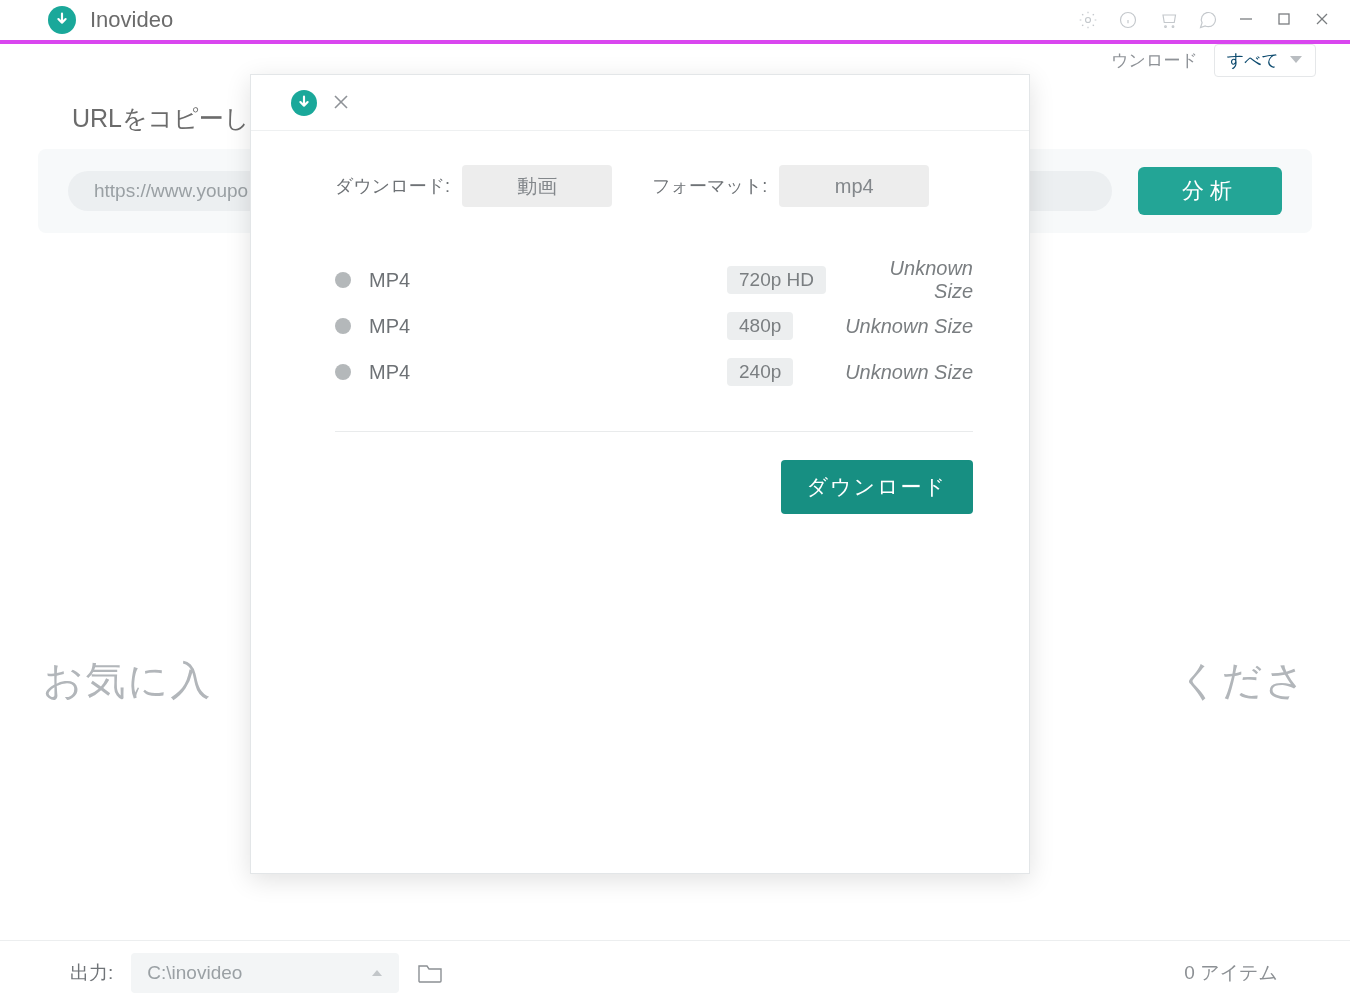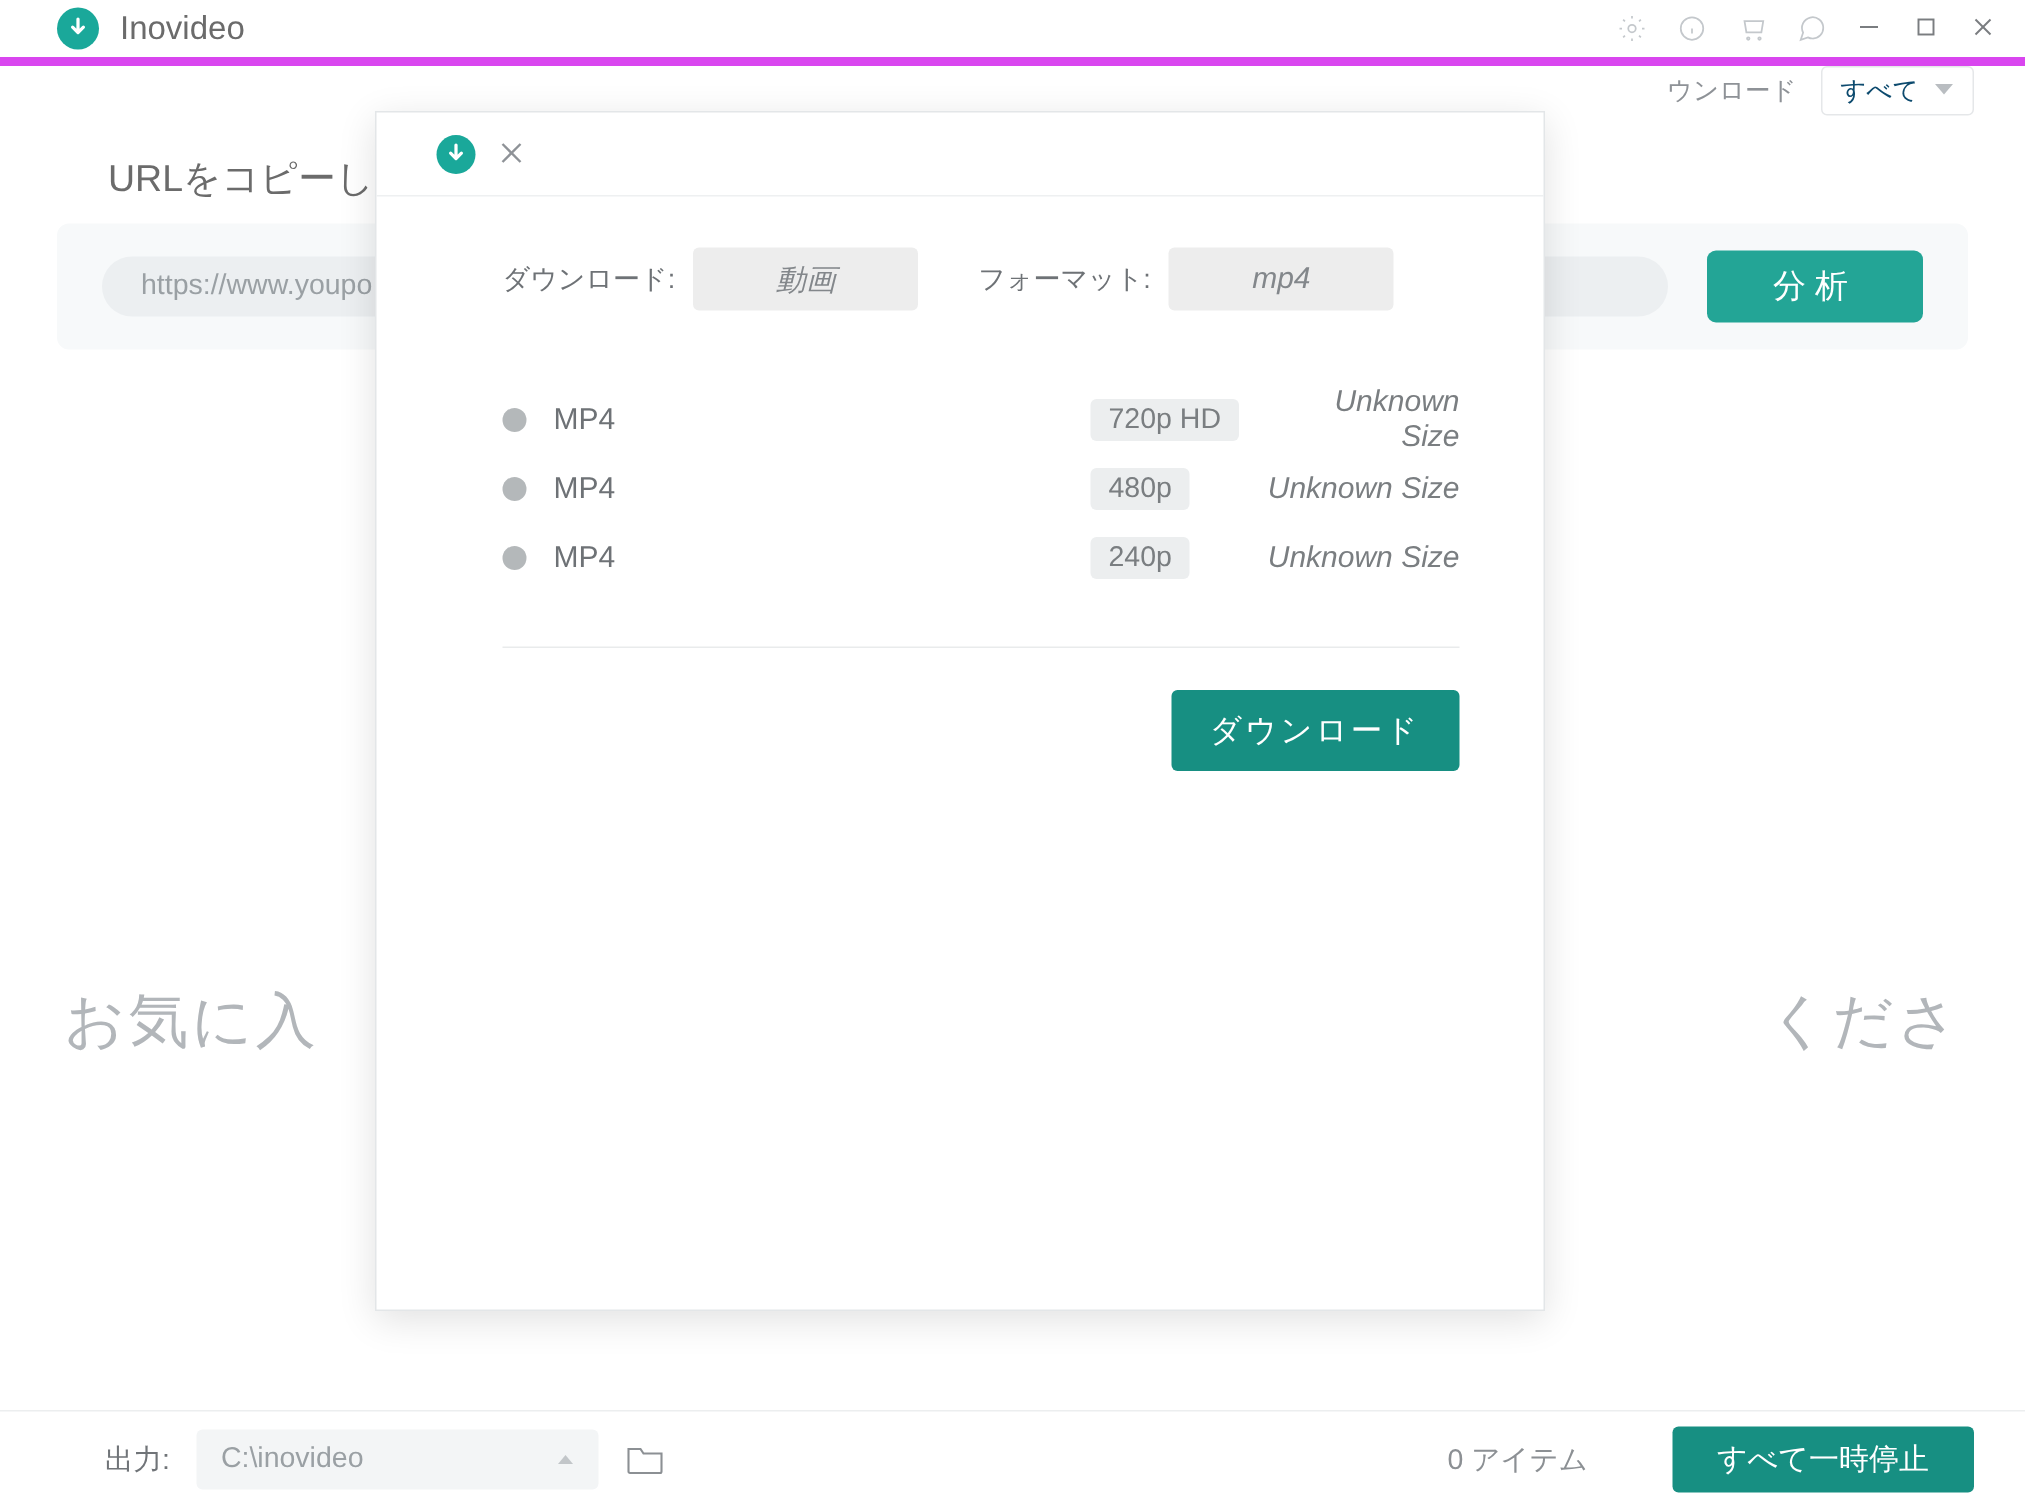--- a/index.html
+++ b/index.html
@@ -1,19 +1,19 @@
 <!DOCTYPE html>
 <html><head>
 <meta charset="utf-8">
 <style>
 * { margin: 0; padding: 0; box-sizing: border-box; font-family: -apple-system, "Segoe UI", "Meiryo", sans-serif; }
 body { width: 1350px; height: 1004px; background: #fff; overflow: hidden; color: #555; position: relative; }
 
 
-.titlebar { height: 44px; display: flex; align-items: center; padding: 0 18px 0 38px; border-bottom: 6px solid #d946ef; }
+.titlebar { height: 44px; display: flex; align-items: center; padding: 0 18px 0 48px; border-bottom: 4px solid #d946ef; }
 .logo { width: 28px; height: 28px; border-radius: 50%; background: #1aa89a; display: flex; align-items: center; justify-content: center; margin-right: 14px; position: relative; }
 .logo svg { width: 18px; height: 18px; }
 .app-name { font-size: 22px; color: #6b6b6b; font-weight: 400; }
 .titlebar-spacer { flex: 1; }
 .title-icons { display: flex; align-items: center; gap: 20px; }
 .title-icon { width: 20px; height: 20px; color: #c4c8cc; display: flex; align-items: center; justify-content: center; cursor: pointer; }
 .title-icon svg { width: 20px; height: 20px; stroke: currentColor; fill: none; stroke-width: 1.4; }
 .win-ctrl { width: 18px; height: 18px; cursor: pointer; color: #7a7d80; }
 .win-ctrl svg { width: 16px; height: 16px; stroke: currentColor; fill: none; stroke-width: 1.3; }
 
@@ -46,21 +46,21 @@
 .modal { position: absolute; left: 250px; top: 74px; width: 780px; height: 800px; background: #fff; border: 1px solid #e3e6e8; box-shadow: 0 6px 24px rgba(0,0,0,0.12); display: flex; flex-direction: column; }
 .modal-header { height: 56px; border-bottom: 1px solid #eef0f1; display: flex; align-items: center; padding: 0 22px 0 40px; gap: 16px; }
 .modal-header .logo { width: 26px; height: 26px; margin-right: 0; }
 .modal-title { flex: 1; font-size: 20px; color: #545759; white-space: nowrap; overflow: hidden; }
 .modal-close { width: 18px; height: 18px; cursor: pointer; color: #8e9297; }
 .modal-close svg { width: 16px; height: 16px; stroke: currentColor; stroke-width: 1.6; }
 
 .modal-body { padding: 34px 56px 0 84px; flex: 1; }
 .controls-row { display: flex; align-items: center; gap: 12px; margin-bottom: 50px; }
 .ctrl-label { font-size: 18px; color: #6e7276; }
-.ctrl-box { background: #ededed; border-radius: 4px; height: 42px; width: 150px; display: flex; align-items: center; justify-content: center; font-size: 20px; color: #83878b; margin-right: 28px; font-style: italic; }
+.ctrl-box { background: #ededed; border-radius: 4px; height: 42px; width: 150px; display: flex; align-items: center; justify-content: center; font-size: 20px; color: #83878b; margin-right: 28px; }
 
 .option-row { display: flex; align-items: center; height: 46px; gap: 18px; }
 .radio { width: 16px; height: 16px; border-radius: 50%; background: #b4b8ba; cursor: pointer; }
 .fmt { width: 340px; font-size: 20px; color: #6e7276; }
 .quality { background: #eceeef; border-radius: 4px; padding: 3px 12px; font-size: 19px; color: #7a7e81; min-width: 60px; text-align: center; }
 .size { font-size: 20px; color: #7a7e81; margin-left: 26px; text-align: right; flex: 1; font-style: italic; }
 
 .divider { height: 1px; background: #e9ebec; margin: 36px 0 28px; }
 .modal-actions { display: flex; justify-content: flex-end; }
 .dl-btn { background: #178f82; color: #fff; border: none; border-radius: 4px; padding: 13px 26px; font-size: 21px; cursor: pointer; letter-spacing: 2px; }
@@ -143,21 +143,20 @@
         <path d="M1 8 L6 2 L11 8 Z"></path>
       </svg>
   </div>
   <div class="folder-icon">
     <svg viewBox="0 0 26 22">
         <path d="M2 4 h8 l2 3 h12 v12 a1 1 0 0 1 -1 1 H3 a1 1 0 0 1 -1 -1 Z"></path>
       </svg>
   </div>
   <div class="footer-spacer"></div>
   <span class="item-count">0 アイテム</span>
-  <button class="footer-btn">すべて一時停止</button>
 </div>
 
 <div class="modal">
   <div class="modal-header">
     <div class="logo">
       <svg viewBox="0 0 20 20">
           <path d="M10 3 L10 13 M6 9 L10 13 L14 9" stroke="#fff" stroke-width="2.4" fill="none" stroke-linecap="round" stroke-linejoin="round"></path>
         </svg>
     </div>
     <div class="modal-close">

